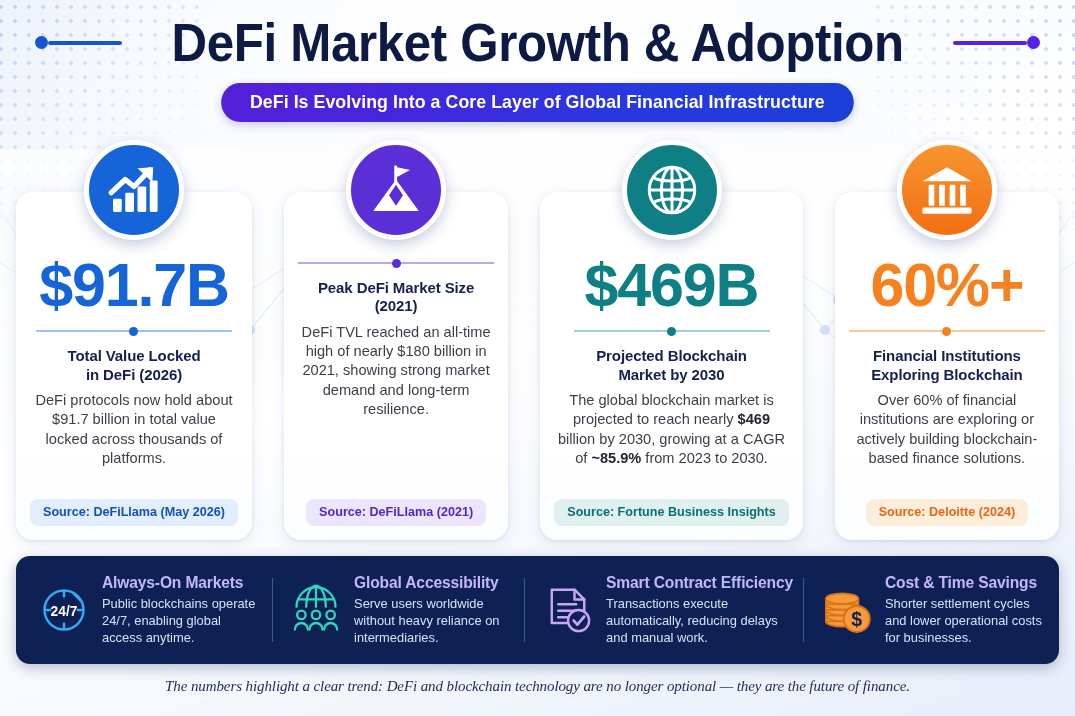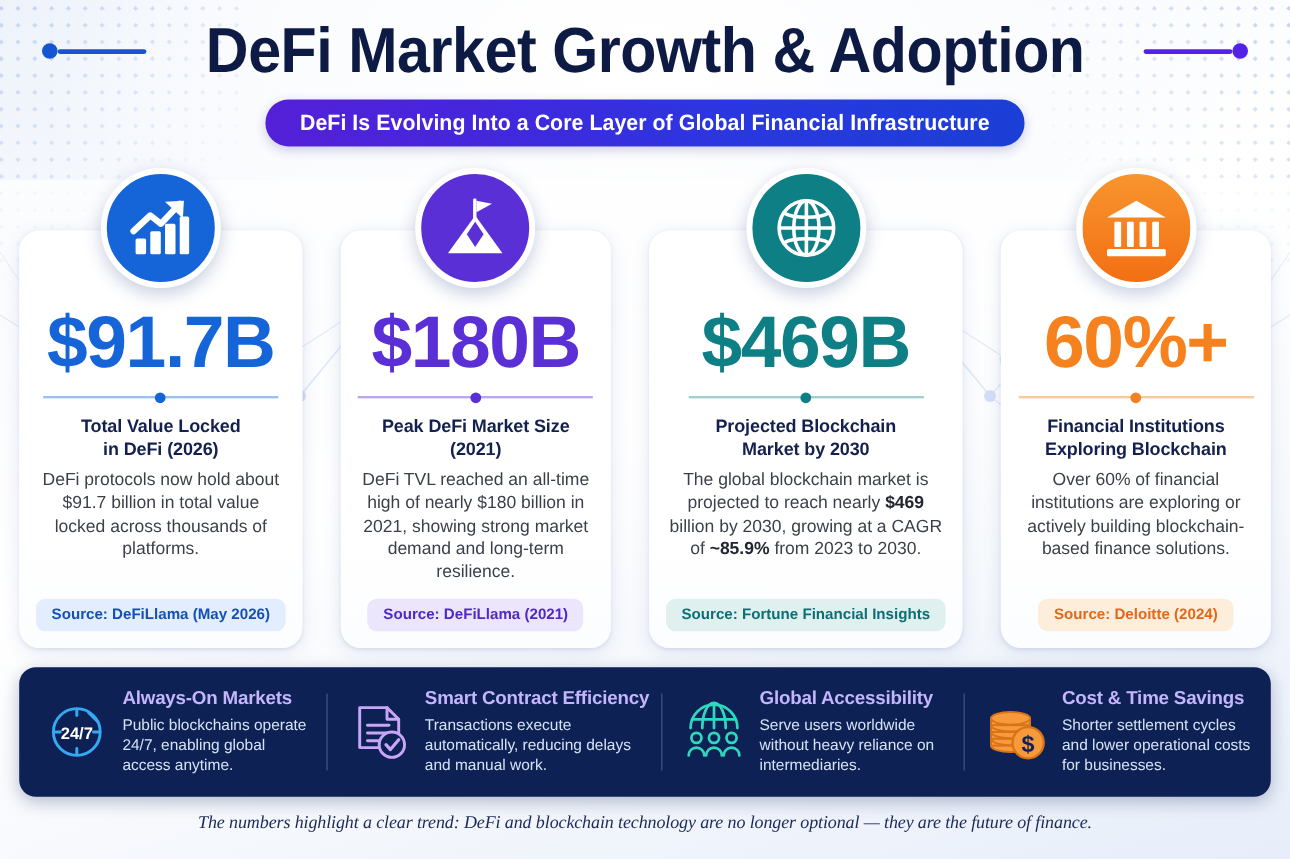--- a/index.html
+++ b/index.html
@@ -250,21 +250,20 @@
 
     <div class="card">
       <div class="icon-badge" style="background:#5b2fd6">
         <svg viewBox="0 0 64 64" fill="#ffffff" aria-hidden="true">
           <path d="M32 20 L58 56 L6 56 Z"></path>
           <path d="M32 26 L40 38 L32 50 L24 38 Z" fill="#5b2fd6"></path>
           <rect x="30" y="4" width="3.2" height="22" rx="1.2"></rect>
           <path d="M33.2 6 L48 9 L33.2 17 Z"></path>
         </svg>
       </div>
-      <div class="bignum" style="color:#5b2fd6">$180B</div>
       <div class="divider">
         <span class="dline" style="background:#bba7ef"></span>
         <span class="ddot" style="background:#5b2fd6"></span>
       </div>
       <div class="cardtitle">
         <div>Peak DeFi Market Size</div>
         <div>(2021)</div>
       </div>
       <div class="carddesc">DeFi TVL reached an all-time high of nearly $180 billion in 2021, showing strong market demand and long-term resilience.</div>
       <div class="srcwrap">
@@ -287,21 +286,21 @@
       <div class="divider">
         <span class="dline" style="background:#a2cfcf"></span>
         <span class="ddot" style="background:#0f7f86"></span>
       </div>
       <div class="cardtitle">
         <div>Projected Blockchain</div>
         <div>Market by 2030</div>
       </div>
       <div class="carddesc">The global blockchain market is projected to reach nearly <b>$469</b> billion by 2030, growing at a CAGR of <b>~85.9%</b> from 2023 to 2030.</div>
       <div class="srcwrap">
-        <span class="srcbadge" style="background:#dff0ee;color:#0d6f76">Source: Fortune Financial Insights</span>
+        <span class="srcbadge" style="background:#dff0ee;color:#0d6f76">Source: Fortune Business Insights</span>
       </div>
     </div>
 
     <div class="card">
       <div class="icon-badge" style="background:linear-gradient(180deg,#f8952f 0%,#f26f13 100%)">
         <svg viewBox="0 0 64 64" fill="#ffffff" aria-hidden="true">
           <path d="M32 6 L60 22 L4 22 Z"></path>
           <rect x="11" y="26" width="6.5" height="24" rx="1"></rect>
           <rect x="23" y="26" width="6.5" height="24" rx="1"></rect>
           <rect x="35" y="26" width="6.5" height="24" rx="1"></rect>
@@ -338,38 +337,20 @@
             <line x1="9" y1="32" x2="15" y2="32"></line>
             <line x1="49" y1="32" x2="55" y2="32"></line>
           </g>
           <path d="M44 12 L54 22" stroke="#36a9f5" stroke-width="3" stroke-linecap="round"></path>
           <text x="32" y="39" text-anchor="middle" fill="#ffffff" font-family="Liberation Sans, sans-serif" font-size="17" font-weight="bold">24/7</text>
         </svg>
       </span>
       <span class="btext">
         <span class="btitle">Always-On Markets</span>
         <div class="bdesc">Public blockchains operate 24/7, enabling global access anytime.</div>
-      </span>
-    </div>
-
-    <div class="benefit">
-      <span class="bicon">
-        <svg viewBox="0 0 64 64" fill="none" stroke="#c7a6f7" stroke-width="3" stroke-linecap="round" stroke-linejoin="round" aria-hidden="true">
-          <path d="M12 7 H40 L52 19 V48 H12 Z"></path>
-          <path d="M40 7 V19 H52"></path>
-          <line x1="20" y1="25" x2="42" y2="25"></line>
-          <line x1="20" y1="33" x2="42" y2="33"></line>
-          <line x1="20" y1="41" x2="34" y2="41"></line>
-          <circle cx="45" cy="45" r="13" fill="#0d2154"></circle>
-          <path d="M39 45 L43.5 50 L52 40" stroke-width="3.4"></path>
-        </svg>
-      </span>
-      <span class="btext">
-        <span class="btitle">Smart Contract Efficiency</span>
-        <div class="bdesc">Transactions execute automatically, reducing delays and manual work.</div>
       </span>
     </div>
 
     <div class="benefit">
       <span class="bicon">
         <svg viewBox="0 0 64 64" fill="none" stroke="#2fd8bd" stroke-width="2.8" stroke-linecap="round" aria-hidden="true">
           <path d="M8 28 A24 24 0 0 1 56 28"></path>
           <path d="M20 28 A12 26 0 0 1 44 28"></path>
           <line x1="32" y1="4" x2="32" y2="28"></line>
           <line x1="10" y1="19" x2="54" y2="19"></line>
@@ -379,20 +360,38 @@
             <circle cx="32" cy="38" r="5.2"></circle>
             <path d="M24 56 a8 8 0 0 1 16 0"></path>
             <circle cx="50" cy="38" r="5.2"></circle>
             <path d="M42 56 a8 8 0 0 1 16 0"></path>
           </g>
         </svg>
       </span>
       <span class="btext">
         <span class="btitle">Global Accessibility</span>
         <div class="bdesc">Serve users worldwide without heavy reliance on intermediaries.</div>
+      </span>
+    </div>
+
+    <div class="benefit">
+      <span class="bicon">
+        <svg viewBox="0 0 64 64" fill="none" stroke="#c7a6f7" stroke-width="3" stroke-linecap="round" stroke-linejoin="round" aria-hidden="true">
+          <path d="M12 7 H40 L52 19 V48 H12 Z"></path>
+          <path d="M40 7 V19 H52"></path>
+          <line x1="20" y1="25" x2="42" y2="25"></line>
+          <line x1="20" y1="33" x2="42" y2="33"></line>
+          <line x1="20" y1="41" x2="34" y2="41"></line>
+          <circle cx="45" cy="45" r="13" fill="#0d2154"></circle>
+          <path d="M39 45 L43.5 50 L52 40" stroke-width="3.4"></path>
+        </svg>
+      </span>
+      <span class="btext">
+        <span class="btitle">Smart Contract Efficiency</span>
+        <div class="bdesc">Transactions execute automatically, reducing delays and manual work.</div>
       </span>
     </div>
 
     <div class="benefit">
       <span class="bicon">
         <svg viewBox="0 0 64 64" aria-hidden="true">
           <g fill="#f79a3c" stroke="#d9731a" stroke-width="2">
             <ellipse cx="26" cy="46" rx="20" ry="6.5"></ellipse>
             <rect x="6" y="39" width="40" height="7"></rect>
             <ellipse cx="26" cy="39" rx="20" ry="6.5"></ellipse>

